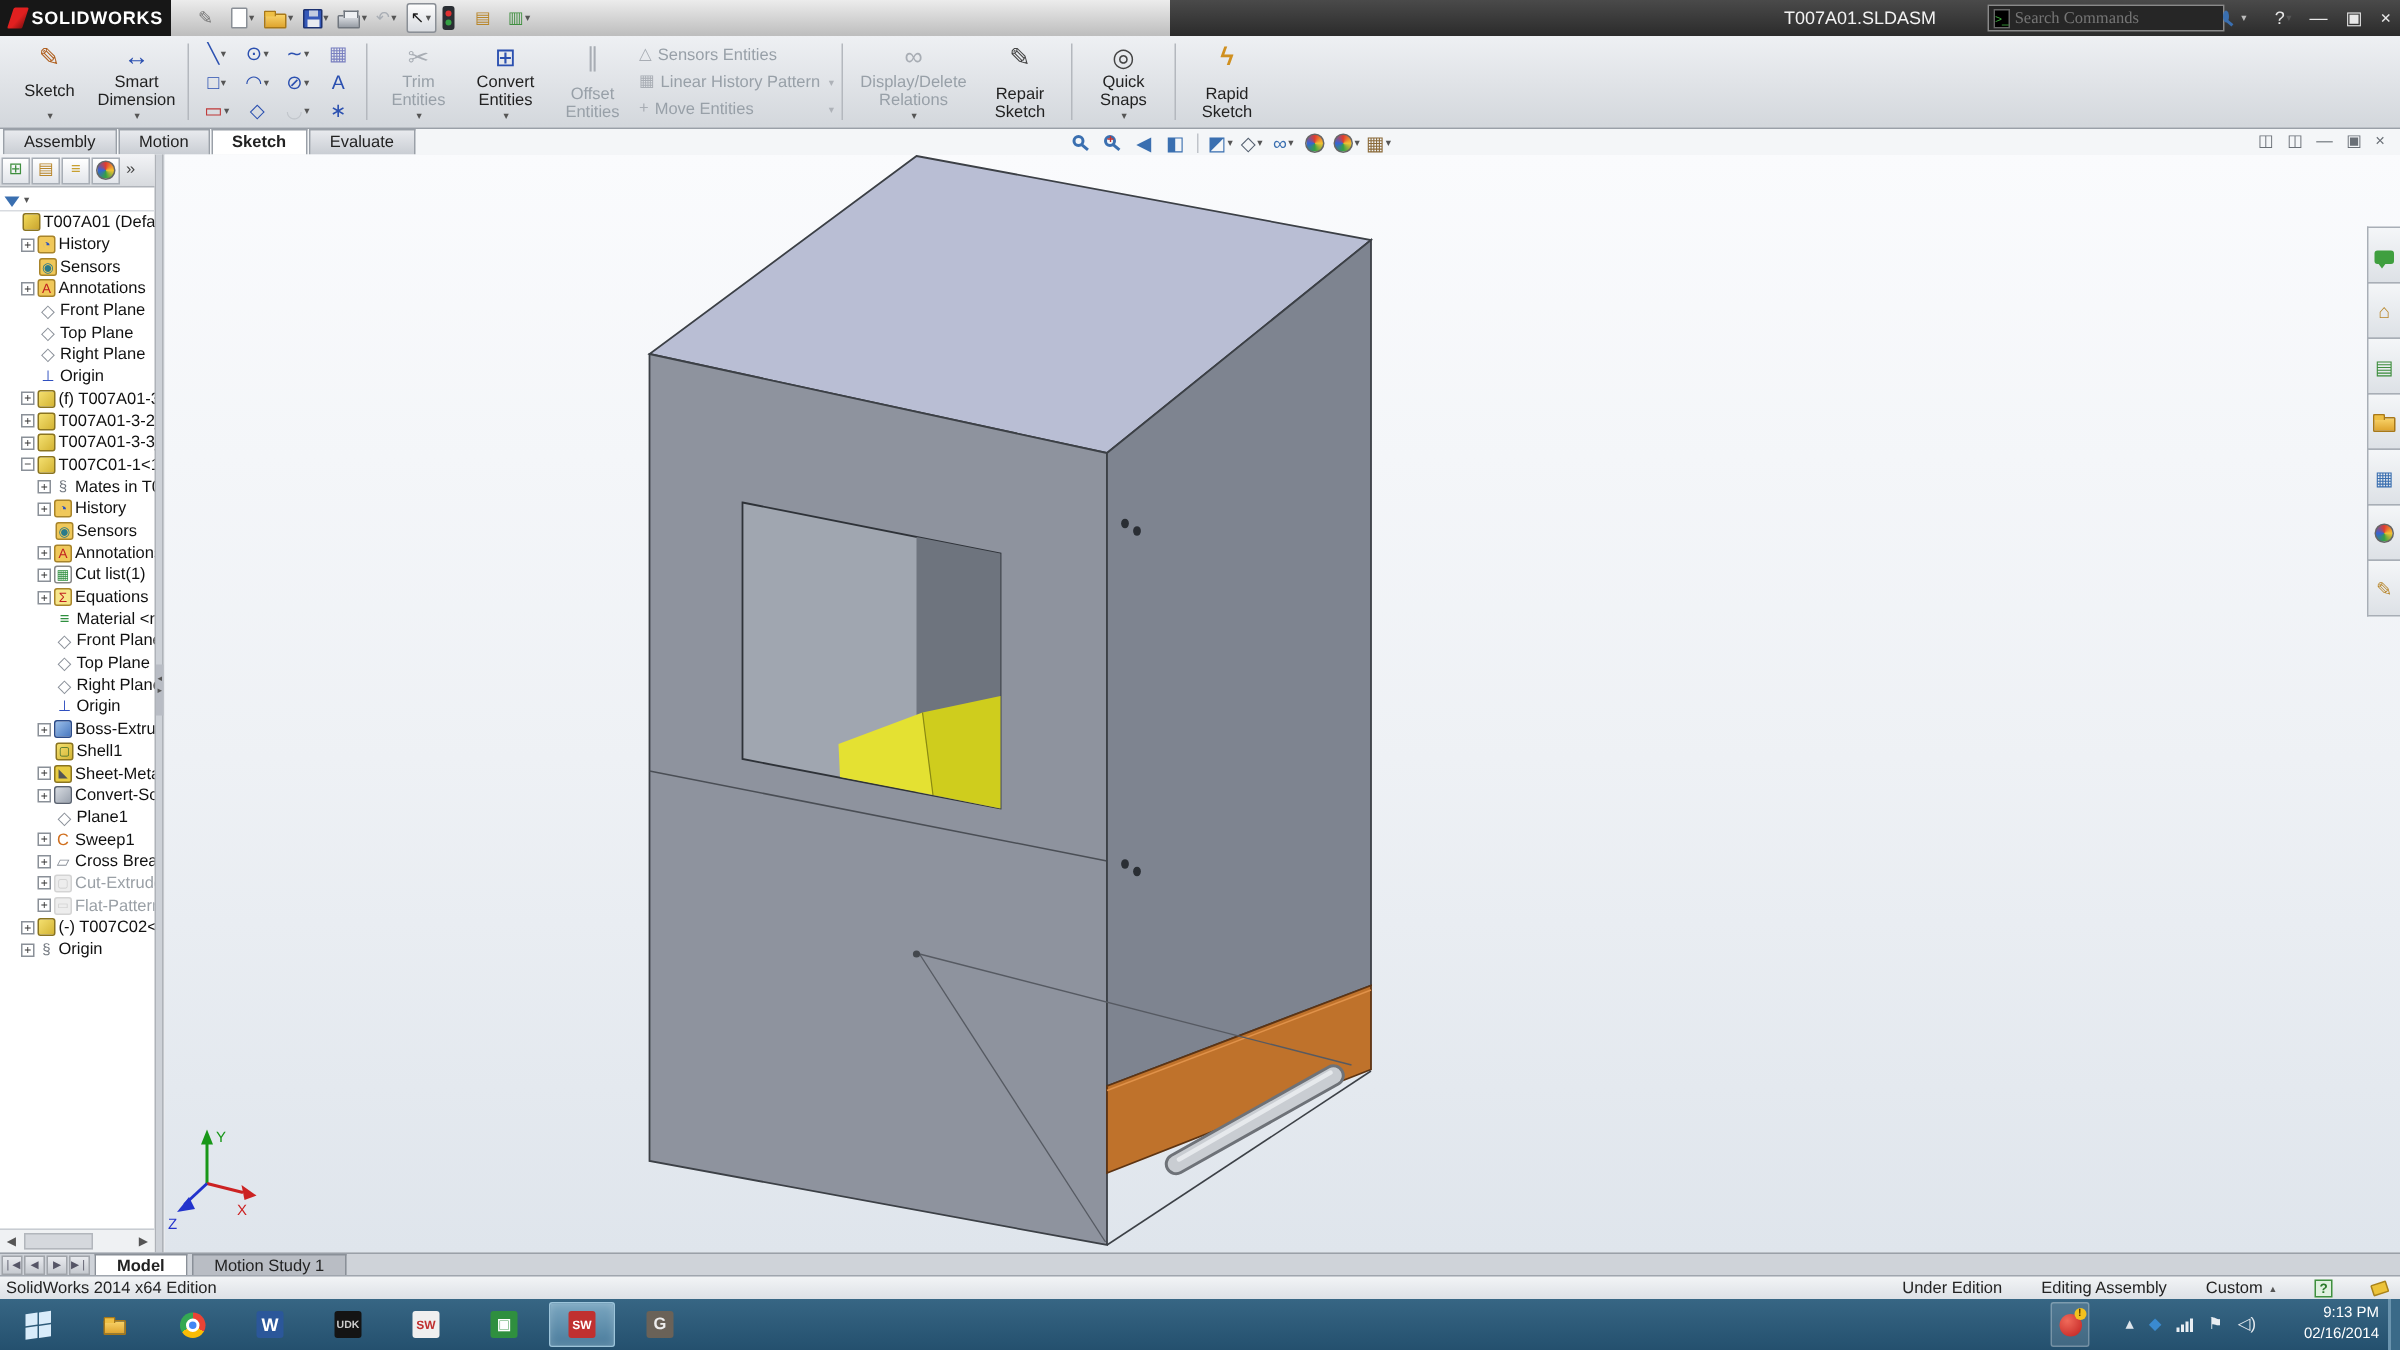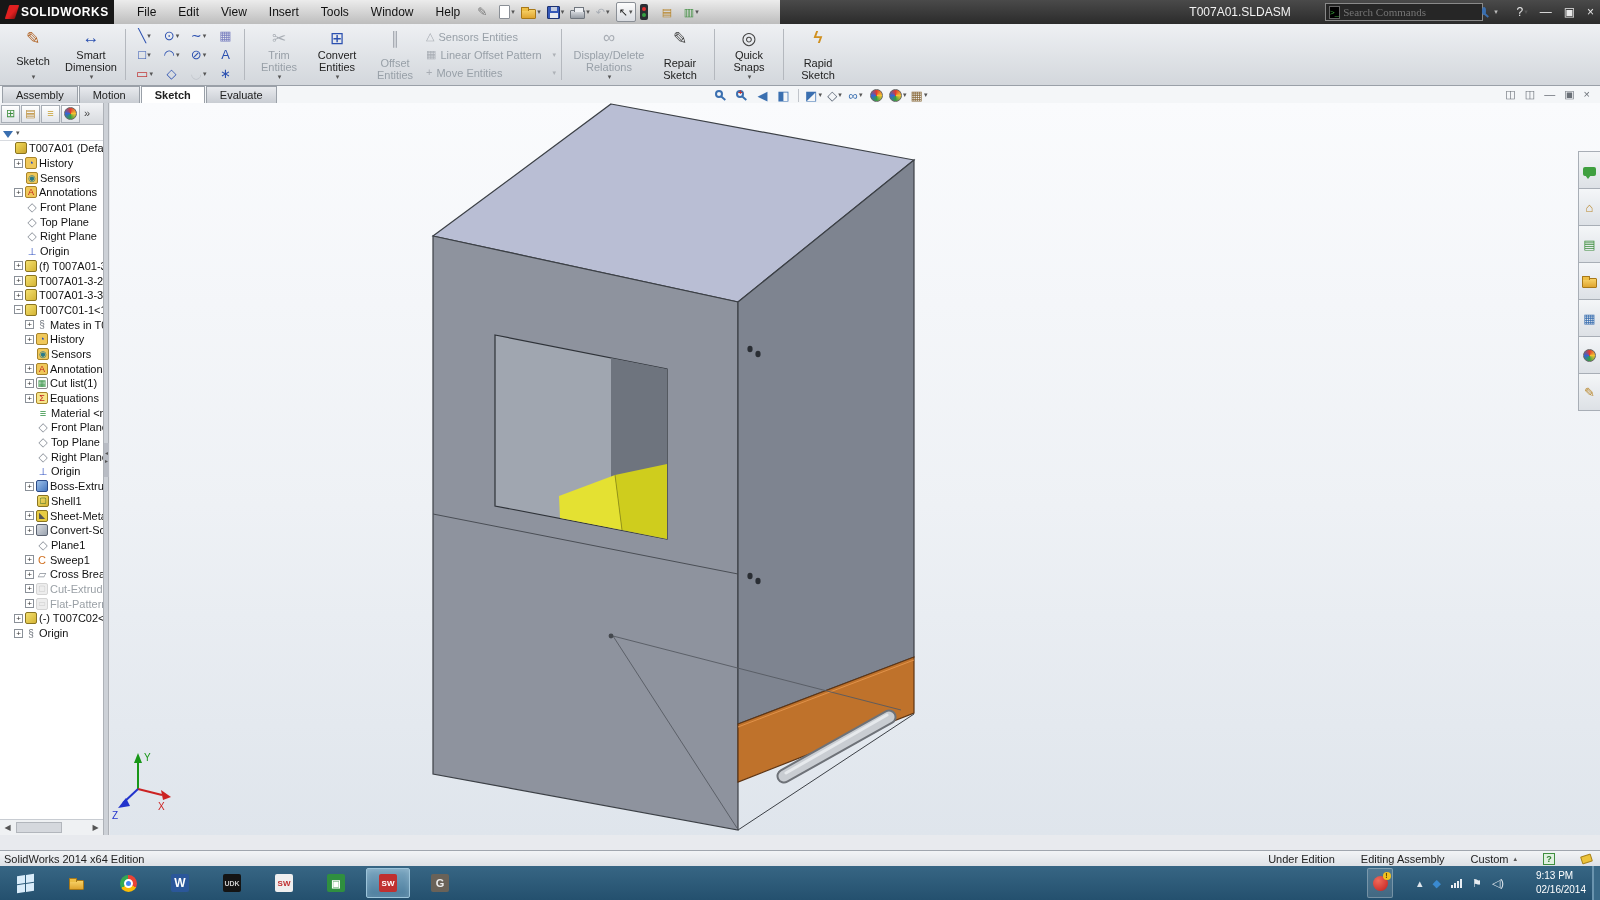--- a/index.html
+++ b/index.html
@@ -122,43 +122,34 @@
 
   
   .taskbar{position:absolute;left:0;top:866px;width:1600px;height:34px;background:linear-gradient(180deg,#376684,#24506e);display:flex;align-items:center}
   .tb-start{width:50px;height:34px;display:flex;align-items:center;justify-content:center}
   .tb-app{width:44px;height:30px;margin:0 4px;display:flex;align-items:center;justify-content:center;border-radius:2px}
   .tb-app.active{background:linear-gradient(#7aa6c0,#4a7c9c);border:1px solid #9cc4da;box-shadow:inset 0 0 6px #fff3}
   .tb-app .appchip{min-width:18px;height:18px;display:flex;align-items:center;justify-content:center;border-radius:2px;font-weight:bold}
   .tray{position:absolute;right:96px;display:flex;align-items:center;gap:10px;height:34px}
   .tray .tray-ic{display:flex;align-items:center;justify-content:center;font-size:11px}
   .alertbox{width:26px;height:30px;display:flex;align-items:center;justify-content:center;background:#ffffff22;border:1px solid #ffffff44;border-radius:2px;margin-right:14px}
-  .clock{position:absolute;right:14px;top:3px;color:#fff;font-size:10px;line-height:14px}
+  .clock{position:absolute;right:14px;top:3px;color:#fff;font-size:10px;text-align:right;line-height:14px}
   .peek{position:absolute;right:0;top:0;width:8px;height:34px;background:#3a6a88;border-left:2px solid #6a94ae}
 </style>
 </head>
 <body>
 
 <div id="stage">
 
   <div class="titlebar">
     <div class="logo">
       <span class="slash"></span>
       <span>SOLIDWORKS</span>
     </div>
     <div class="menuband">
-      <span id="menus" style="display:flex">
-          <span class="menu-item">File</span>
-          <span class="menu-item">Edit</span>
-          <span class="menu-item">View</span>
-          <span class="menu-item">Insert</span>
-          <span class="menu-item">Tools</span>
-          <span class="menu-item">Window</span>
-          <span class="menu-item">Help</span>
-        </span>
       <span class="pin">✎</span>
       <span class="qa" id="qa">
           <span class="qa-btn">
             <span class="sp sp-page"></span>
             <span class="drop">▾</span>
           </span>
           <span class="qa-btn">
             <span class="sp sp-folder"></span>
             <span class="drop">▾</span>
           </span>
@@ -290,21 +281,21 @@
       <span class="bicon" style="color:#a8adb4">∥</span>
       <span class="blabel">Offset Entities</span>
     </div>
     <div class="stack" id="stack">
         <div class="stack-row">
           <span class="g" style="color: rgb(168, 173, 180);">△</span>
           <span class="slabel">Sensors Entities</span>
         </div>
         <div class="stack-row">
           <span class="g" style="color: rgb(168, 173, 180);">▦</span>
-          <span class="slabel">Linear Offset Pattern</span>
+          <span class="slabel">Linear History Pattern</span>
           <span class="sdrop">▾</span>
         </div>
         <div class="stack-row">
           <span class="g" style="color: rgb(168, 173, 180);">+</span>
           <span class="slabel">Move Entities</span>
           <span class="sdrop">▾</span>
         </div>
       </div>
     <div class="vsep"></div>
     <div class="bigbtn gray" style="width:84px">
@@ -663,20 +654,30 @@
         </div>
         <div class="tp-cell">
           <span class="sp sp-ball"></span>
         </div>
         <div class="tp-cell">
           <span class="g" style="color: rgb(184, 134, 42);">✎</span>
         </div>
       </div>
   </div>
 
+  <div class="modeltabs">
+    <span id="tabnav" style="display:flex;align-items:center;height:100%">
+        <span class="navbox">❘◀</span>
+        <span class="navbox">◀</span>
+        <span class="navbox">▶</span>
+        <span class="navbox">▶❘</span>
+      </span>
+    <span class="btab active">Model</span>
+    <span class="btab">Motion Study 1</span>
+  </div>
 
   <div class="statusbar">
     <span class="sleft">SolidWorks 2014 x64 Edition</span>
     <span class="sright">
       <span>Under Edition</span>
       <span>Editing Assembly</span>
       <span style="display:flex;align-items:center;gap:4px">
         <span>Custom</span>
         <span class="drop">▴</span>
       </span>

